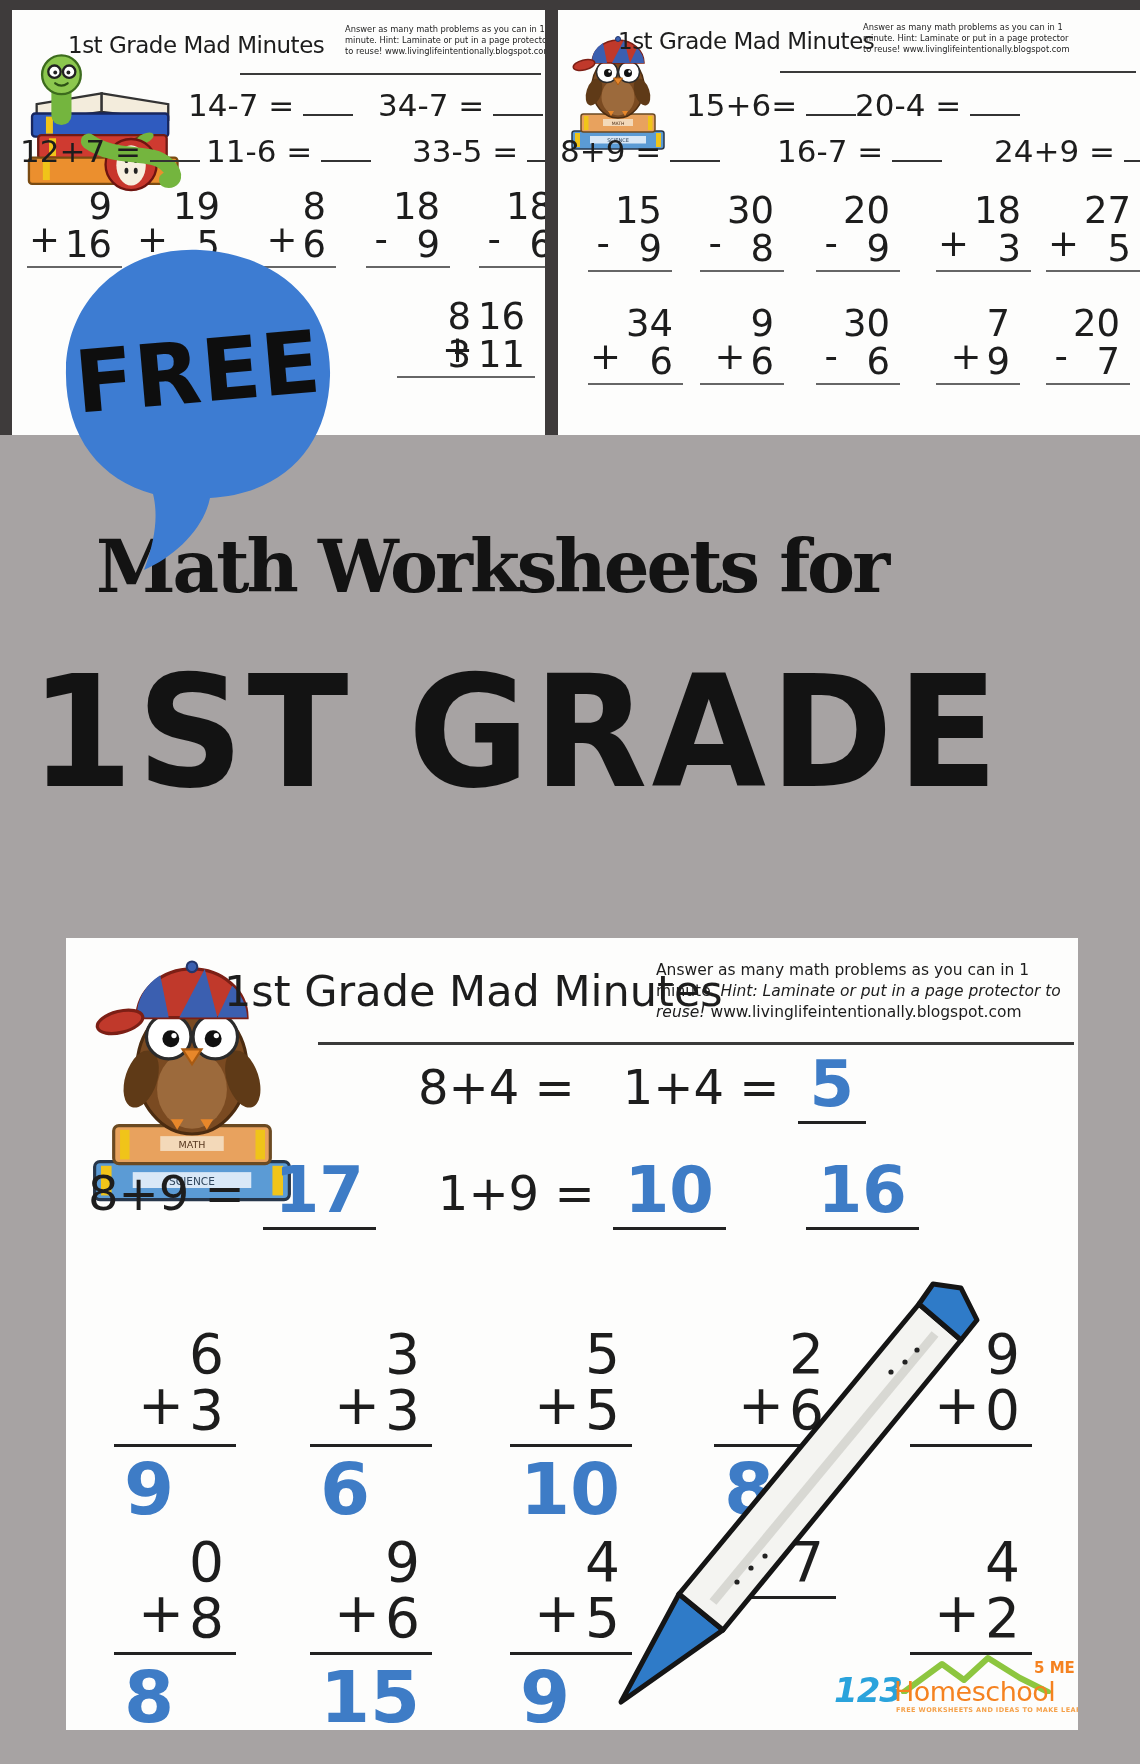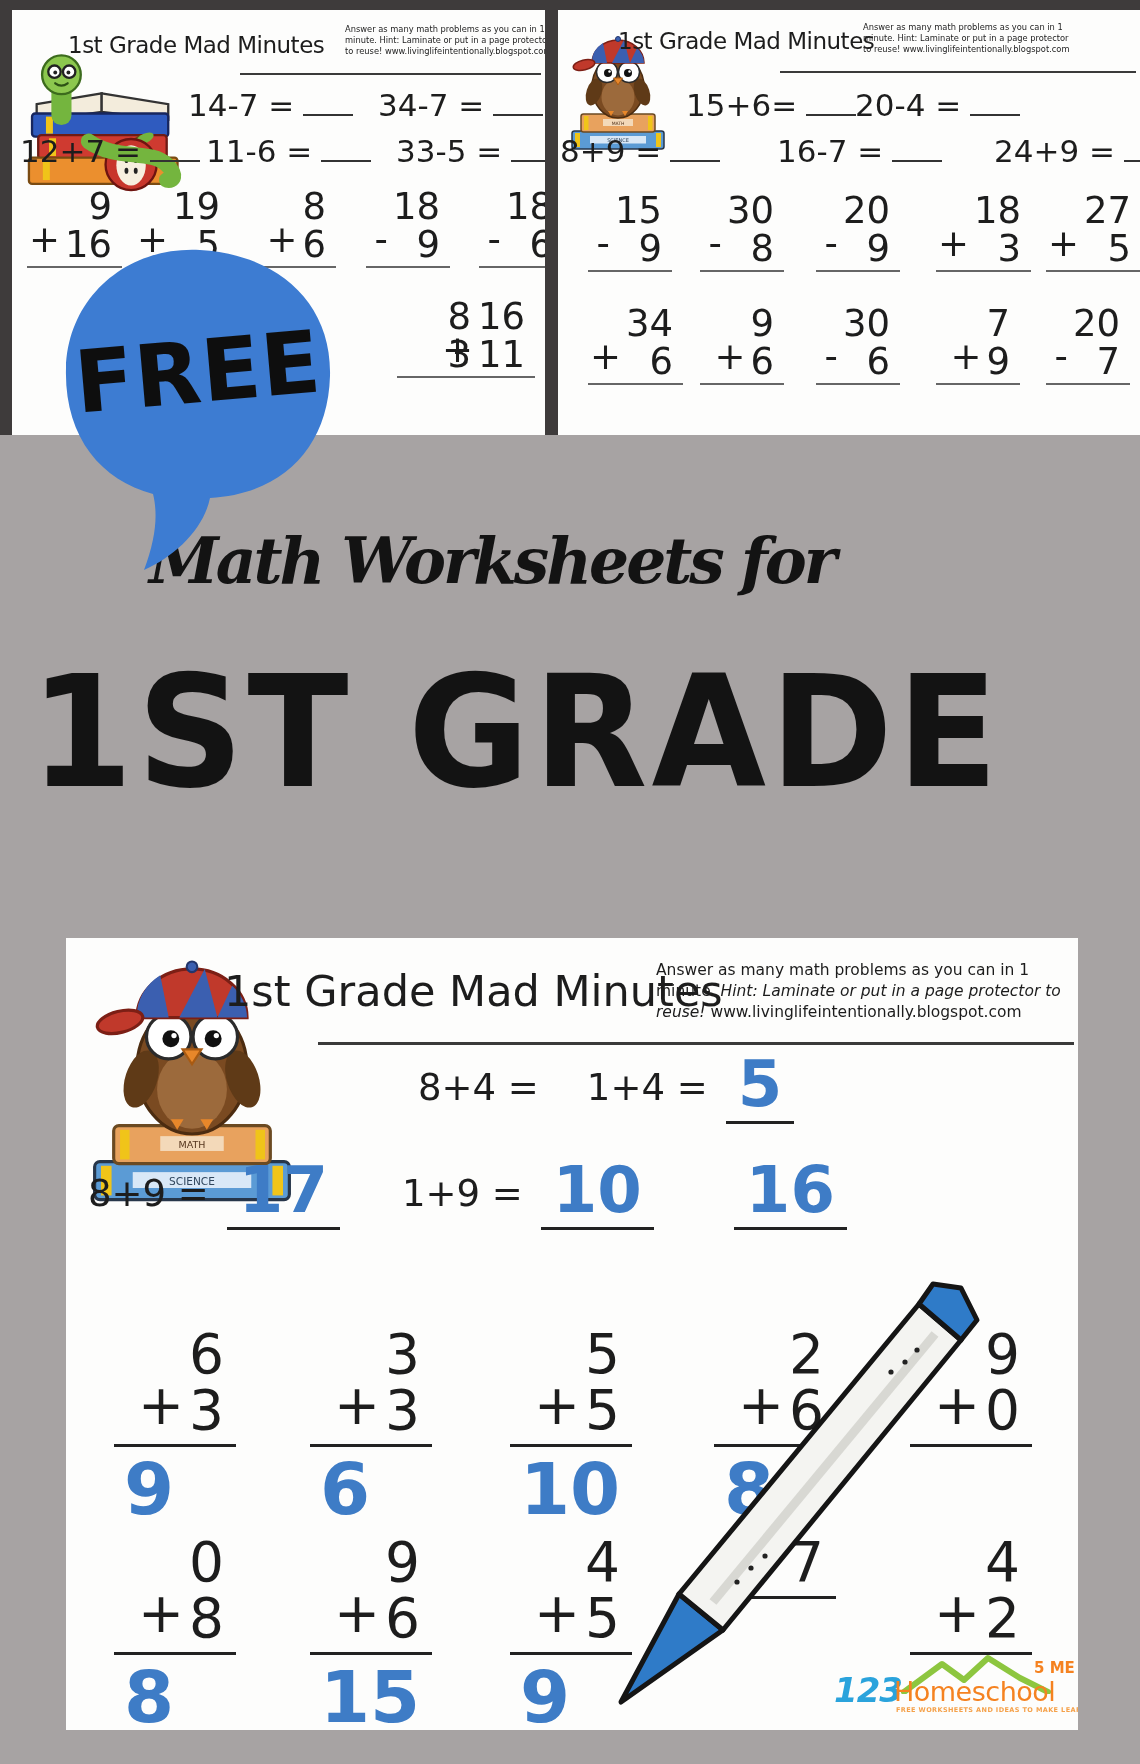--- a/index.html
+++ b/index.html
@@ -27,31 +27,31 @@
   .ws-top .vprob{font-size:37px}
   .vtop{display:inline-flex;align-items:flex-end;justify-content:flex-end;border-bottom:2.5px solid #666;padding:0 10px 3px 2px;min-width:72px}
   .sign{margin-right:5px;transform:translateY(-5px)}
   .stack{display:inline-flex;flex-direction:column;align-items:flex-end}
 
   .bws .vprob{font-size:55px}
   .bws .vtop{border-bottom:3.5px solid #222;min-width:108px;padding:0 12px 6px 2px}
   .vans{font-size:72px;font-weight:bold;color:#3e7cc6;margin-top:6px;padding-left:10px;line-height:1}
 
   .hrow{position:absolute;display:flex;align-items:center;white-space:nowrap}
-  .bexpr{font-size:37px}
+  .bexpr{font-size:48px}
   .bans{display:inline-block;font-size:64px;font-weight:bold;color:#3e7cc6;line-height:1;border-bottom:3.5px solid #222;padding:2px 12px 5px}
   .gap-s{width:18px}.gap-m{width:30px}.gap-l{width:62px}
 
   .bubble{position:absolute;left:58px;top:244px;width:280px;height:332px;z-index:6}
   .free-label{position:absolute;left:8px;top:78px;width:264px;text-align:center;font-size:86px;font-weight:900;
               letter-spacing:1px;color:#0e0e0e;transform:rotate(-5deg)}
 
   .script-head{position:absolute;left:0;top:524px;width:983px;text-align:center;z-index:3;
-               font-family:"DejaVu Serif","Liberation Serif",serif;font-style:italic;font-weight:bold;
-               font-size:63px;letter-spacing:-3px;color:#131313}
+               font-family:"DejaVu Serif","Liberation Serif",serif;font-weight:bold;
+               font-size:72px;letter-spacing:-3px;color:#131313}
   .main-head{position:absolute;left:30px;top:642px;z-index:3;font-size:148px;font-weight:900;letter-spacing:4px;
              color:#131313;white-space:nowrap;transform:scaleY(1.05);transform-origin:top left}
 
   .art{position:absolute}
   .pen{position:absolute;left:495px;top:332px;width:440px;height:460px;z-index:4}
 
   .logo{position:absolute;left:768px;top:720px;width:250px;height:62px;z-index:5;font-family:"DejaVu Sans","Liberation Sans",sans-serif}
   .logo-mountain{position:absolute;left:66px;top:-4px;width:152px;height:40px}
   .logo-123{position:absolute;left:0;top:12px;font-size:34px;font-weight:900;font-style:italic;color:#2aa3dc;letter-spacing:-1px}
   .logo-word{position:absolute;left:60px;top:18px;font-size:27px;font-weight:normal;color:#f58220;letter-spacing:-.5px}
@@ -96,21 +96,21 @@
       <div>Answer as many math problems as you can in 1</div>
       <div>minute. Hint: Laminate or put in a page protector</div>
       <div>to reuse! www.livinglifeintentionally.blogspot.com</div>
     </div>
     <div class="hdr-line" style="left:228px;top:63px;width:301px"></div>
 
     <div class="hexpr" style="left:176px;top:76px"><span>14-7 =</span><span class="blank"></span></div>
     <div class="hexpr" style="left:366px;top:76px"><span>34-7 =</span><span class="blank"></span></div>
     <div class="hexpr" style="left:8px;top:122px"><span>12+7 =</span><span class="blank"></span></div>
     <div class="hexpr" style="left:194px;top:122px"><span>11-6 =</span><span class="blank"></span></div>
-    <div class="hexpr" style="left:384px;top:122px"><span>33-5 =</span><span class="blank"></span></div>
+    <div class="hexpr" style="left:400px;top:122px"><span>33-5 =</span><span class="blank"></span></div>
 
     <div class="vprob" style="left:15px;top:178px"><span class="vtop">
           <span class="sign">+</span>
           <span class="stack">
             <span>9</span>
             <span>16</span>
           </span>
         </span></div>
     <div class="vprob" style="left:123px;top:178px"><span class="vtop">
           <span class="sign">+</span>

